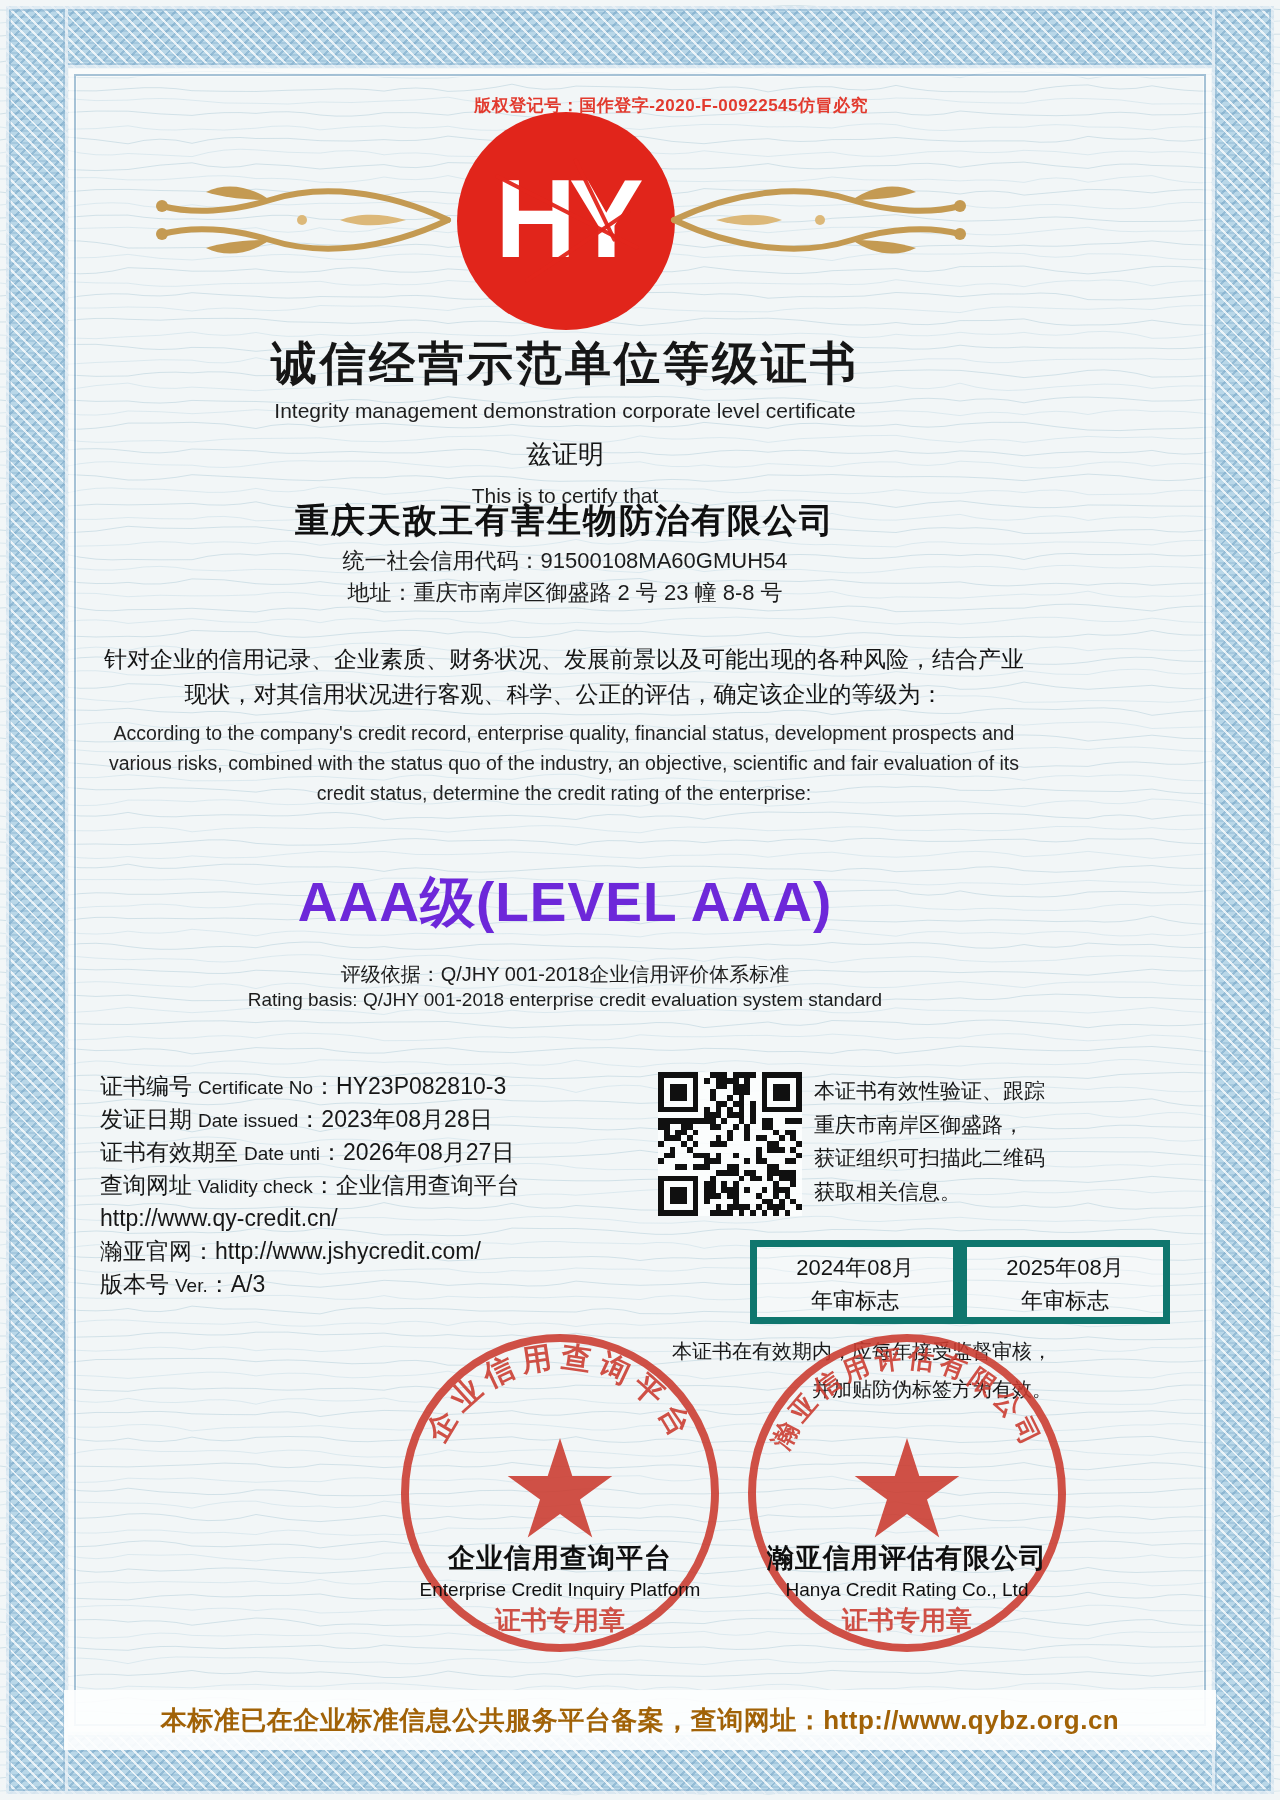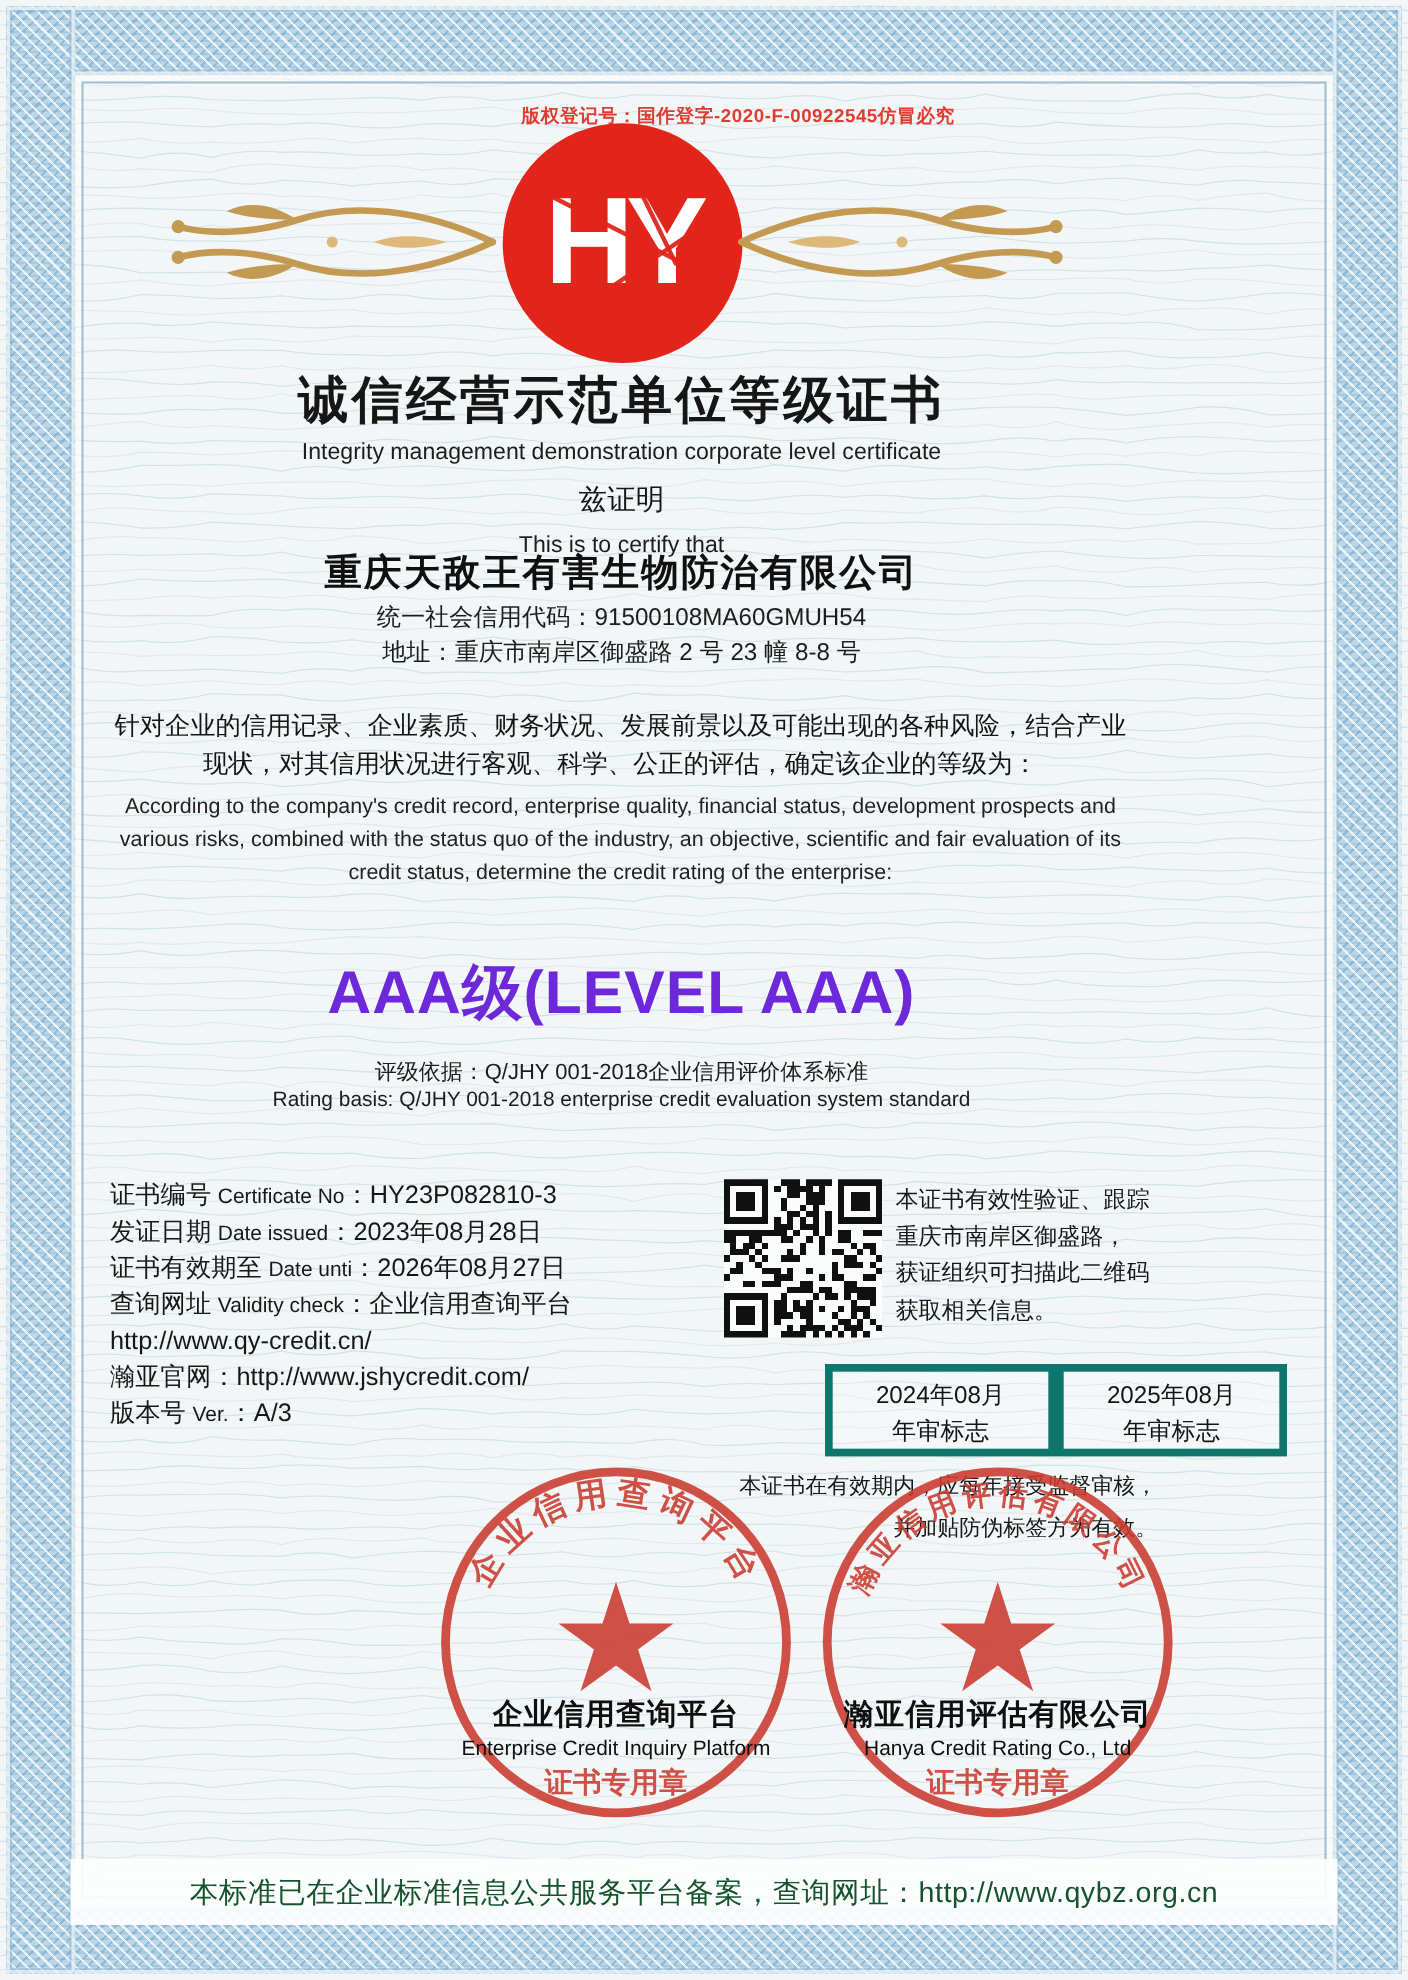--- a/index.html
+++ b/index.html
@@ -80,21 +80,21 @@
   .seal-l{left:395px;top:1325px}
   .seal-r{left:742px;top:1325px}
   .org{position:absolute;width:360px;text-align:center;z-index:5;color:#0f0f0f}
   .org-l{left:380px;top:1540px}
   .org-r{left:727px;top:1540px}
   .org-zh{font-size:27px;font-weight:bold;letter-spacing:1px}
   .org-en{font-size:19px;margin-top:3px}
   
   .footer-band{position:absolute;left:64px;right:64px;top:1690px;height:60px;z-index:3;
     background:rgba(253,254,254,.92);display:flex;align-items:center;justify-content:center}
-  .footer-text{font-size:26px;font-weight:normal;color:#14532d;letter-spacing:.5px}
+  .footer-text{font-size:26px;font-weight:bold;color:#a16207;letter-spacing:.5px}
 </style>
 </head>
 <body>
 
 <svg id="waves" width="1280" height="1800">
     <path d="M0 10 Q 32 11.9 64 8.4 Q 96 13.4 128 9.5 Q 160 9.0 192 8.7 Q 224 15.8 256 7.9 Q 288 9.0 320 11.3 Q 352 14.7 384 11.9 Q 416 11.7 448 8.2 Q 480 6.1 512 9.4 Q 544 15.1 576 13.4 Q 608 9.0 640 7.7 Q 672 8.4 704 11.5 Q 736 5.8 768 6.5 Q 800 4.1 832 8.0 Q 864 13.6 896 9.2 Q 928 10.2 960 13.5 Q 992 9.6 1024 7.8 Q 1056 6.7 1088 13.6 Q 1120 5.2 1152 6.6 Q 1184 5.9 1216 7.7 Q 1248 6.9 1280 9.5" fill="none" stroke="#b6d0db" stroke-width="1" opacity="0.55"></path>
     <path d="M0 23 Q 32 18.2 64 26.9 Q 96 19.4 128 25.2 Q 160 28.3 192 23.2 Q 224 18.4 256 26.5 Q 288 20.2 320 19.5 Q 352 20.2 384 26.0 Q 416 28.0 448 25.1 Q 480 26.4 512 22.1 Q 544 17.4 576 21.1 Q 608 19.6 640 24.2 Q 672 22.5 704 25.9 Q 736 17.2 768 19.4 Q 800 25.6 832 24.3 Q 864 18.2 896 23.1 Q 928 22.4 960 22.7 Q 992 23.9 1024 26.4 Q 1056 19.5 1088 26.5 Q 1120 26.5 1152 20.5 Q 1184 18.7 1216 26.7 Q 1248 22.0 1280 21.0" fill="none" stroke="#cbdfe8" stroke-width="1" opacity="0.55"></path>
     <path d="M0 36 Q 32 32.5 64 36.5 Q 96 33.0 128 37.0 Q 160 36.4 192 36.9 Q 224 35.7 256 36.0 Q 288 30.8 320 39.4 Q 352 32.9 384 39.5 Q 416 31.7 448 38.0 Q 480 30.8 512 35.0 Q 544 31.1 576 35.5 Q 608 39.3 640 36.4 Q 672 39.6 704 39.8 Q 736 38.1 768 33.1 Q 800 37.1 832 36.1 Q 864 39.3 896 32.4 Q 928 32.1 960 33.2 Q 992 39.2 1024 33.4 Q 1056 39.2 1088 33.1 Q 1120 38.6 1152 39.3 Q 1184 32.5 1216 34.8 Q 1248 34.2 1280 34.2" fill="none" stroke="#b6d0db" stroke-width="1" opacity="0.55"></path>
     <path d="M0 49 Q 32 48.7 64 47.4 Q 96 53.8 128 47.4 Q 160 48.3 192 49.3 Q 224 52.9 256 49.8 Q 288 51.7 320 51.8 Q 352 53.9 384 50.0 Q 416 47.1 448 51.1 Q 480 45.9 512 46.4 Q 544 48.8 576 49.0 Q 608 44.2 640 51.8 Q 672 54.2 704 52.2 Q 736 48.5 768 49.8 Q 800 52.9 832 52.7 Q 864 48.2 896 46.3 Q 928 49.3 960 46.9 Q 992 53.6 1024 48.4 Q 1056 43.3 1088 52.0 Q 1120 53.6 1152 48.9 Q 1184 44.8 1216 48.1 Q 1248 44.1 1280 47.4" fill="none" stroke="#cbdfe8" stroke-width="1" opacity="0.55"></path>
     <path d="M0 62 Q 32 56.5 64 58.9 Q 96 67.1 128 63.1 Q 160 65.3 192 59.8 Q 224 62.5 256 64.3 Q 288 61.9 320 65.1 Q 352 63.2 384 65.4 Q 416 61.3 448 59.5 Q 480 67.9 512 58.3 Q 544 60.7 576 65.9 Q 608 59.0 640 61.4 Q 672 66.8 704 62.8 Q 736 57.3 768 58.8 Q 800 57.4 832 63.4 Q 864 61.4 896 64.4 Q 928 63.1 960 64.6 Q 992 66.3 1024 59.9 Q 1056 66.9 1088 65.4 Q 1120 65.7 1152 60.8 Q 1184 64.4 1216 59.3 Q 1248 60.8 1280 64.0" fill="none" stroke="#b6d0db" stroke-width="1" opacity="0.55"></path>

